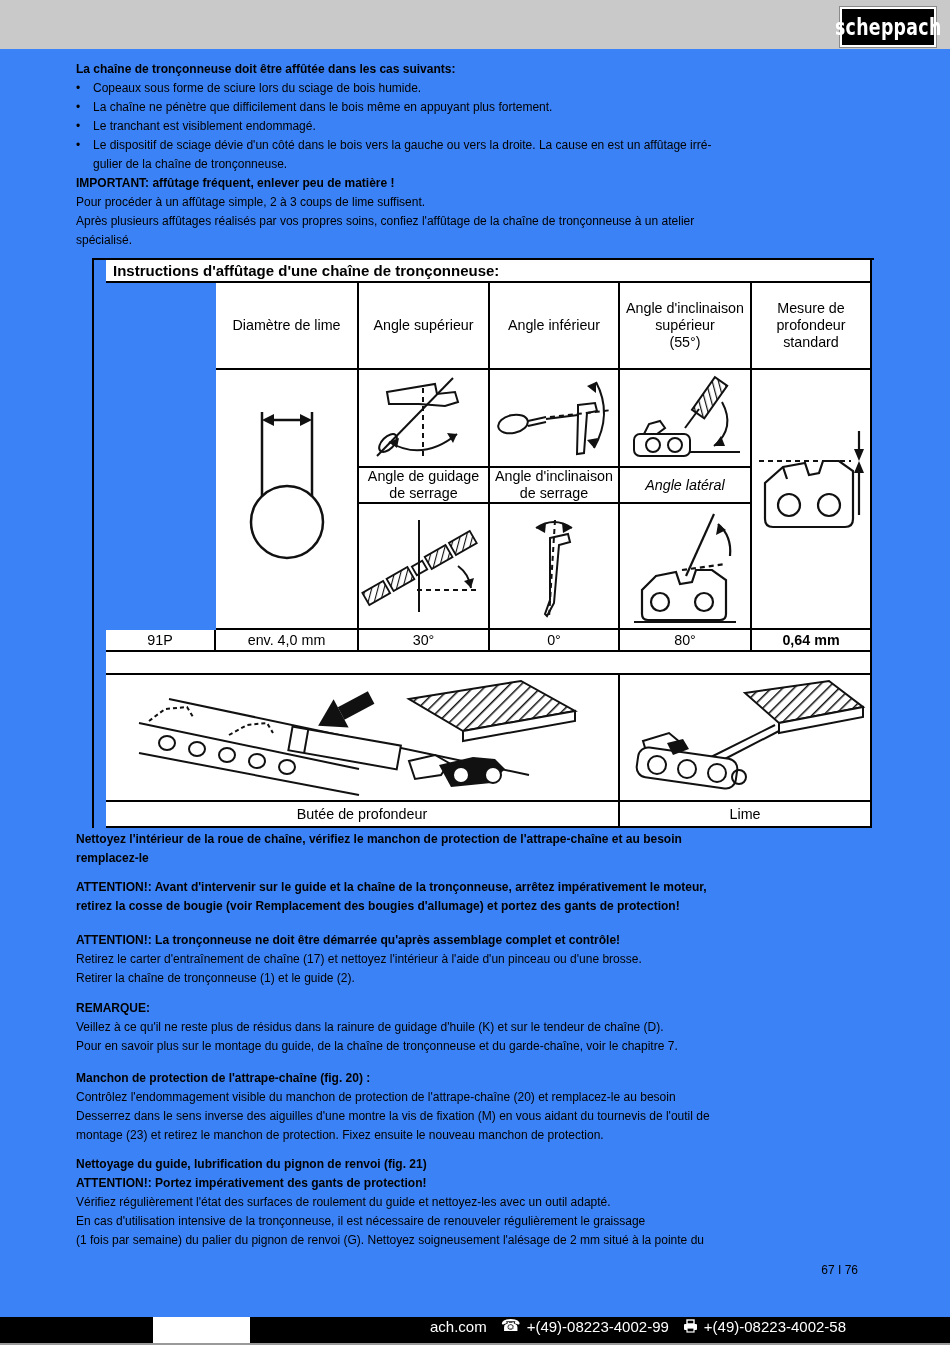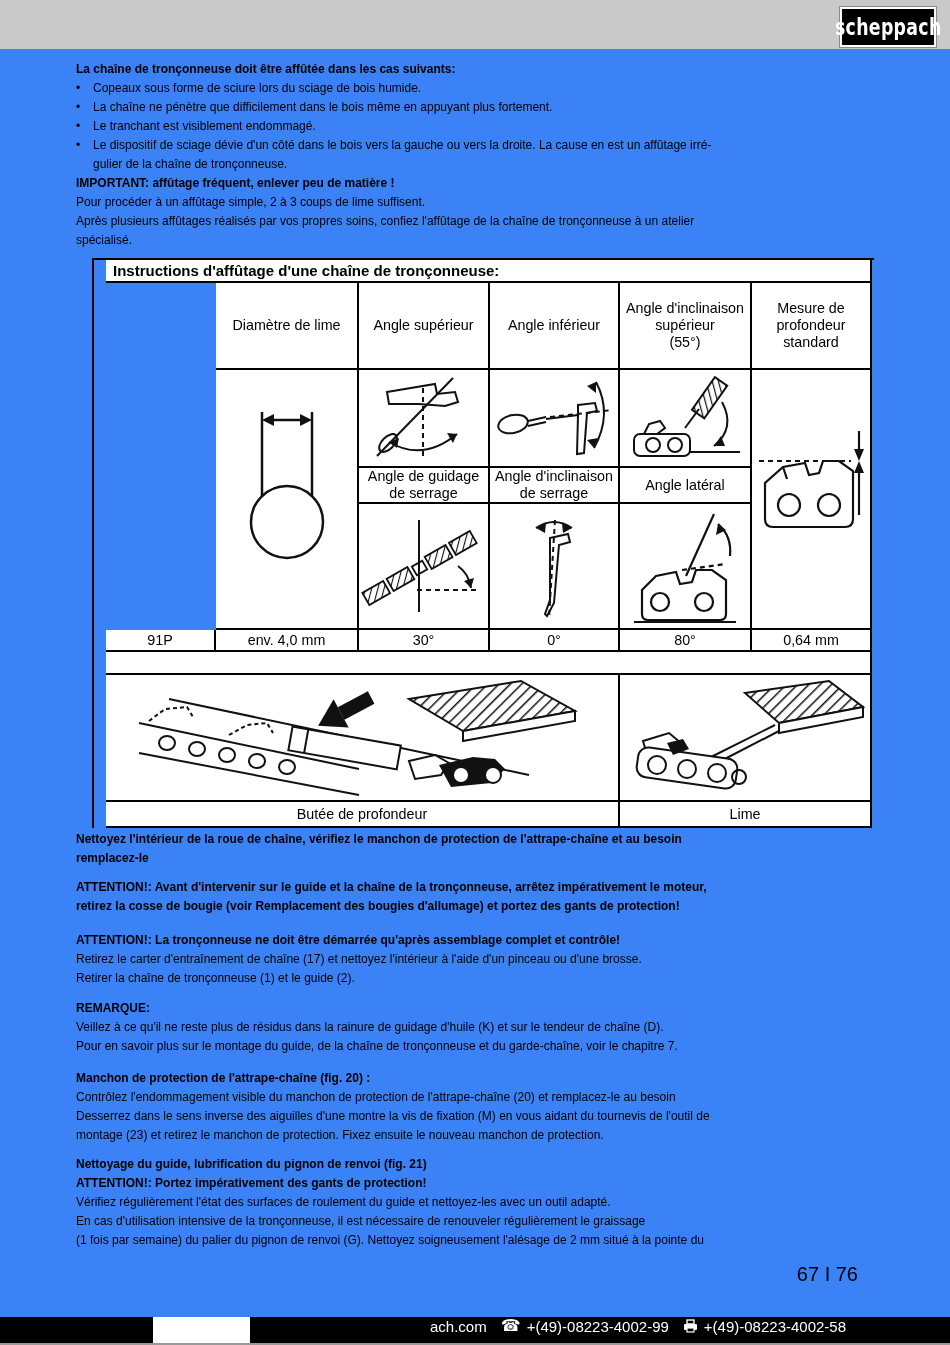--- a/index.html
+++ b/index.html
@@ -24,21 +24,21 @@
        grid-template-rows:23px 87px 98px 36px 126px 22px 23px 127px 26px;
        border-left:2px solid #000;border-top:2px solid #000;
        font-size:14.3px;line-height:17px;padding-left:12px;}
   .tbl .c{border-right:2px solid #000;border-bottom:2px solid #000;
        display:flex;align-items:center;justify-content:center;text-align:center;
        overflow:hidden;background:#fff;box-sizing:border-box;}
   .tbl .title{grid-column:1/-1;grid-row:1;justify-content:flex-start;
        padding-left:7px;font-weight:bold;font-size:15px;}
   .tbl svg{display:block;}
   
-  .pageno{position:absolute;left:92px;top:1263px;width:766px;text-align:right;font-size:20px;}
+  .pageno{position:absolute;left:92px;top:1263px;width:766px;text-align:right;font-size:12px;}
   .footbar{position:absolute;left:0;top:1317px;width:950px;height:26px;background:#000;}
   .footnotch{position:absolute;left:153px;top:1317px;width:97px;height:26px;background:#fff;}
   .footline{position:absolute;left:0;top:1343px;width:950px;height:2px;background:#9a9a9a;}
   .foottext{position:absolute;left:430px;top:1317px;height:18px;display:flex;align-items:center;
        gap:14px;color:#fff;font-size:15px;}
   .foottext .grp{display:flex;align-items:center;gap:6px;}
   .phoneglyph{font-size:16px;line-height:1;font-family:"DejaVu Sans",sans-serif;}
 </style>
 </head>
 <body>
@@ -170,21 +170,21 @@
         </g>
         <polygon points="104,42 99,30 109,30" fill="#111"></polygon>
         <polygon points="104,42 99,54 109,54" fill="#111"></polygon>
       </svg>
     </div>
 
     <div class="c prelines" style="grid-column:3;grid-row:4;">Angle de guidage
 de serrage</div>
     <div class="c prelines" style="grid-column:4;grid-row:4;">Angle d'inclinaison
 de serrage</div>
-    <div class="c" style="grid-column:5;grid-row:4;">Angle latéral</div>
+    <div class="c" style="grid-column:5;grid-row:4;font-style:italic;">Angle latéral</div>
 
     <div class="c" style="grid-column:3;grid-row:5;">
       <svg width="125" height="120" viewBox="0 0 125 120">
         <defs>
           <pattern id="hr" width="6" height="6" patternUnits="userSpaceOnUse" patternTransform="rotate(45)">
             <rect width="6" height="6" fill="#fff"></rect>
             <line x1="0" y1="0" x2="0" y2="6" stroke="#111" stroke-width="2.2"></line>
           </pattern>
         </defs>
         <g transform="rotate(-30 62 60)" stroke="#111" stroke-width="1.8">
@@ -228,21 +228,21 @@
         </g>
         <polygon points="96,18 94,29 104,24" fill="#111"></polygon>
       </svg>
     </div>
 
     <div class="c" style="grid-column:1;grid-row:6;">91P</div>
     <div class="c" style="grid-column:2;grid-row:6;">env. 4,0 mm</div>
     <div class="c" style="grid-column:3;grid-row:6;">30°</div>
     <div class="c" style="grid-column:4;grid-row:6;">0°</div>
     <div class="c" style="grid-column:5;grid-row:6;">80°</div>
-    <div class="c" style="grid-column:6;grid-row:6;">0,64 mm</div>
+    <div class="c" style="grid-column:6;grid-row:6;font-weight:bold;">0,64 mm</div>
 
     <div class="c" style="grid-column:1/-1;grid-row:7;"></div>
 
     <div class="c" style="grid-column:1/5;grid-row:8;">
       <svg width="506" height="121" viewBox="0 0 506 121">
         <defs>
           <pattern id="hb" width="8" height="8" patternUnits="userSpaceOnUse" patternTransform="rotate(45)">
             <rect width="8" height="8" fill="#fff"></rect>
             <line x1="0" y1="0" x2="0" y2="8" stroke="#111" stroke-width="3"></line>
           </pattern>

